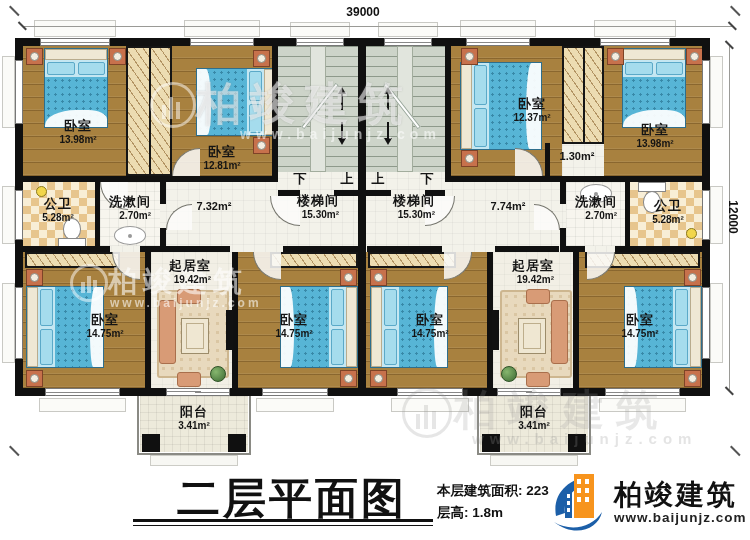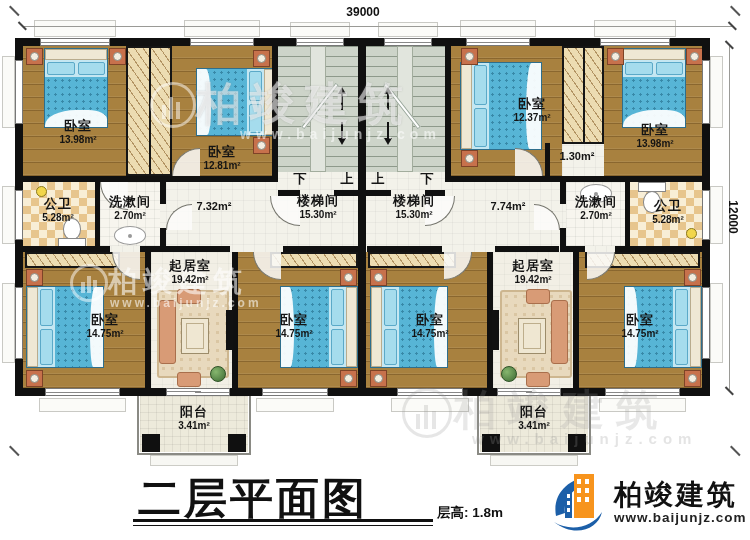--- a/index.html
+++ b/index.html
@@ -54,21 +54,21 @@
   
   .arc{border:1.5px solid #76766e;background:rgba(252,252,250,.85);z-index:8;}
   .arc.bl{border-top:none;border-right:none;border-radius:0 0 0 100%;}
   .arc.br{border-top:none;border-left:none;border-radius:0 0 100% 0;}
   .arc.tl{border-bottom:none;border-right:none;border-radius:100% 0 0 0;}
   .arc.tr{border-bottom:none;border-left:none;border-radius:0 100% 0 0;}
   
   .rlbl{position:absolute;transform:translateX(-50%);text-align:center;font-weight:bold;
         line-height:1.25;white-space:nowrap;z-index:30;color:#141414;}
   .rlbl .nm{display:block;font-size:13px;letter-spacing:1px;}
-  .rlbl .ar{display:block;font-size:10px;}
+  .rlbl .ar{display:block;font-size:10px;text-align:right;}
   .rlbl.small .ar{font-size:11px;}
   .updown{position:absolute;font-size:13px;font-weight:bold;z-index:30;transform:translateX(-50%);}
   
   .bed{position:absolute;display:flex;border:1px solid #2e6e8c;z-index:5;}
   .bed.v{flex-direction:column;}
   .bed.hl{flex-direction:row;}
   .bed.hr{flex-direction:row-reverse;}
   .bed .head{flex:0 0 9px;background:#efe8d4;border:1px solid #b9ac8d;}
   .bed .pillows{flex:0 0 17px;display:flex;gap:3px;padding:2px;background:#c4e7f2;box-sizing:border-box;}
   .bed.hl .pillows,.bed.hr .pillows{flex-direction:column;}
@@ -109,21 +109,21 @@
   .wm.mid{font-size:29px;letter-spacing:6px;color:rgba(255,255,255,.58);}
   .wm.midurl{font-size:12px;letter-spacing:3px;color:rgba(255,255,255,.58);}
   .wm.gray{font-size:42px;letter-spacing:12px;color:rgba(150,150,150,.22);}
   .wm.grayurl{font-size:15px;letter-spacing:6px;color:rgba(150,150,150,.26);}
   .wmlogo{position:absolute;border-radius:50%;z-index:20;pointer-events:none;}
   .wmlogo.white{border:3px solid rgba(255,255,255,.5);}
   .wmlogo.grayl{border:3px solid rgba(150,150,150,.24);}
   .wmlogo i{position:absolute;bottom:6px;width:4px;background:rgba(255,255,255,.5);}
   .wmlogo.grayl i{background:rgba(150,150,150,.24);}
   
-  .tb-title{position:absolute;font-size:43px;font-weight:bold;letter-spacing:3px;color:#111;z-index:50;}
+  .tb-title{position:absolute;font-size:43px;font-weight:bold;letter-spacing:3px;color:#111;z-index:50;margin-left:39px;}
   .tb-scale{position:absolute;font-size:36px;font-weight:500;color:#111;z-index:50;}
   .tb-line1{position:absolute;background:#111;z-index:50;}
   .tb-small{position:absolute;font-size:13.5px;font-weight:bold;color:#111;z-index:50;}
   .brand-name{position:absolute;font-size:28px;font-weight:900;letter-spacing:3px;color:#111;z-index:50;}
   .brand-url{position:absolute;font-size:13.5px;font-weight:bold;letter-spacing:1px;color:#222;z-index:50;}
 </style>
 </head>
 <body>
 
 <div id="sheet">
@@ -501,20 +501,21 @@
     <i style="left:11px;height:15px;"></i>
       <i style="left:19px;height:24px;"></i>
       <i style="left:27px;height:18px;"></i>
     </div>
   <div class="wm gray" style="left:454px;top:382px;">柏竣建筑</div>
   <div class="wm grayurl" style="left:472px;top:430px;">www.baijunjz.com</div>
 
   <div class="tb-title" style="left:138px;top:470px;">二层平面图</div>
   <div class="tb-line1" style="left:133px;top:519px;width:300px;height:3px;"></div>
   <div class="tb-line1" style="left:133px;top:525px;width:300px;height:1px;"></div>
+  <div class="tb-small" style="left:437px;top:482px;">本层建筑面积: 223</div>
   <div class="tb-small" style="left:437px;top:504px;">层高: 1.8m</div>
 
   <svg class="abs" style="left:544px;top:466px;z-index:49;" width="68" height="70" viewBox="0 0 68 70">
     <path d="M12 50 C8 28 24 12 48 10 L42 19 C28 23 19 33 21 47 Z" fill="#1c5fa8"></path>
     <rect x="30" y="8" width="20" height="44" fill="#f7941d"></rect>
     <rect x="33" y="13" width="4" height="5" fill="#fff"></rect>
       <rect x="41" y="13" width="4" height="5" fill="#fff"></rect>
     <rect x="33" y="22" width="4" height="5" fill="#fff"></rect>
       <rect x="41" y="22" width="4" height="5" fill="#fff"></rect>
     <rect x="33" y="31" width="4" height="5" fill="#fff"></rect>

